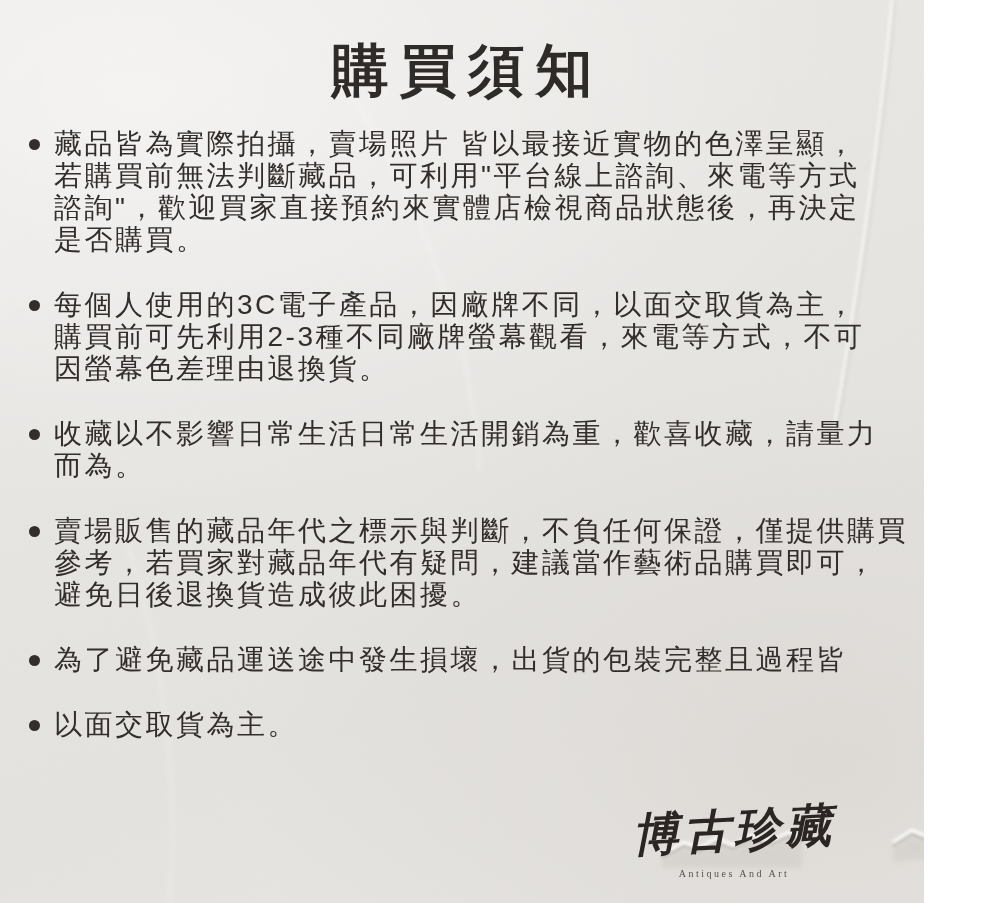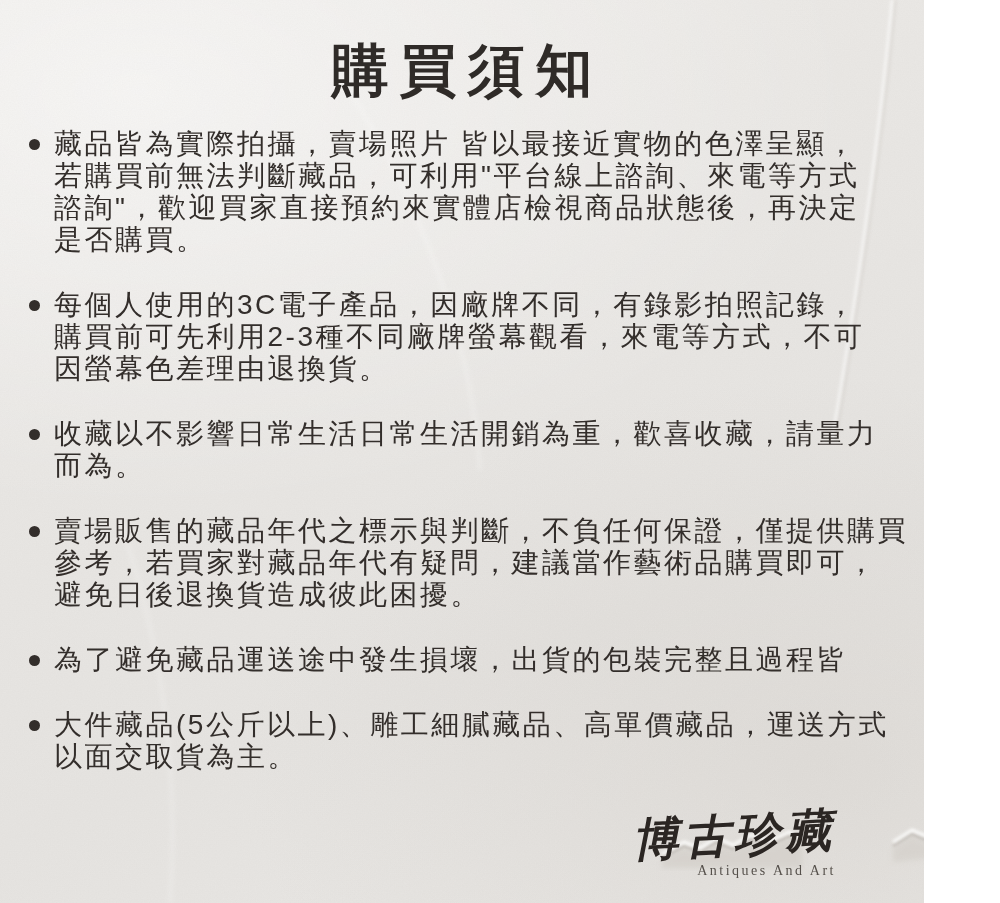--- a/index.html
+++ b/index.html
@@ -62,26 +62,25 @@
     font-style:italic;
     font-weight:700;
     font-size:46px;
     line-height:50px;
     letter-spacing:5px;
     color:#2b2623;
     transform:rotate(-3deg);
   }
   .logo-en{
     display:block;
-    margin-top:3px;
+    margin-top:13px;
     font-family:"Liberation Serif","DejaVu Serif",serif;
-    font-size:14px;
+    font-size:10px;
     letter-spacing:2.5px;
     color:#55504b;
-    text-align:right;
   }
 </style>
 </head>
 <body>
 
 <div class="page">
 
   <svg class="texture" width="1000" height="903" viewBox="0 0 1000 903" aria-hidden="true">
     <defs>
       <filter id="paperNoise" x="0" y="0" width="100%" height="100%">
@@ -124,21 +123,21 @@
       <li class="notice-item">
         <span class="bullet"></span>
         <div class="line">藏品皆為實際拍攝，賣場照片 皆以最接近實物的色澤呈顯，</div>
         <div class="line">若購買前無法判斷藏品，可利用"平台線上諮詢、來電等方式</div>
         <div class="line">諮詢"，歡迎買家直接預約來實體店檢視商品狀態後，再決定</div>
         <div class="line">是否購買。</div>
       </li>
 
       <li class="notice-item">
         <span class="bullet"></span>
-        <div class="line">每個人使用的3C電子產品，因廠牌不同，有錄影拍照記錄，</div>
+        <div class="line">每個人使用的3C電子產品，因廠牌不同，以面交取貨為主，</div>
         <div class="line">購買前可先利用2-3種不同廠牌螢幕觀看，來電等方式，不可</div>
         <div class="line">因螢幕色差理由退換貨。</div>
       </li>
 
       <li class="notice-item">
         <span class="bullet"></span>
         <div class="line">收藏以不影響日常生活日常生活開銷為重，歡喜收藏，請量力</div>
         <div class="line">而為。</div>
       </li>
 
@@ -149,21 +148,20 @@
         <div class="line">避免日後退換貨造成彼此困擾。</div>
       </li>
 
       <li class="notice-item">
         <span class="bullet"></span>
         <div class="line">為了避免藏品運送途中發生損壞，出貨的包裝完整且過程皆</div>
       </li>
 
       <li class="notice-item">
         <span class="bullet"></span>
-        <div class="line">大件藏品(5公斤以上)、雕工細膩藏品、高單價藏品，運送方式</div>
         <div class="line">以面交取貨為主。</div>
       </li>
 
     </ul>
   </div>
 
   <div class="logo">
     <span class="logo-zh">博古珍藏</span>
     <span class="logo-en">Antiques And Art</span>
   </div>

